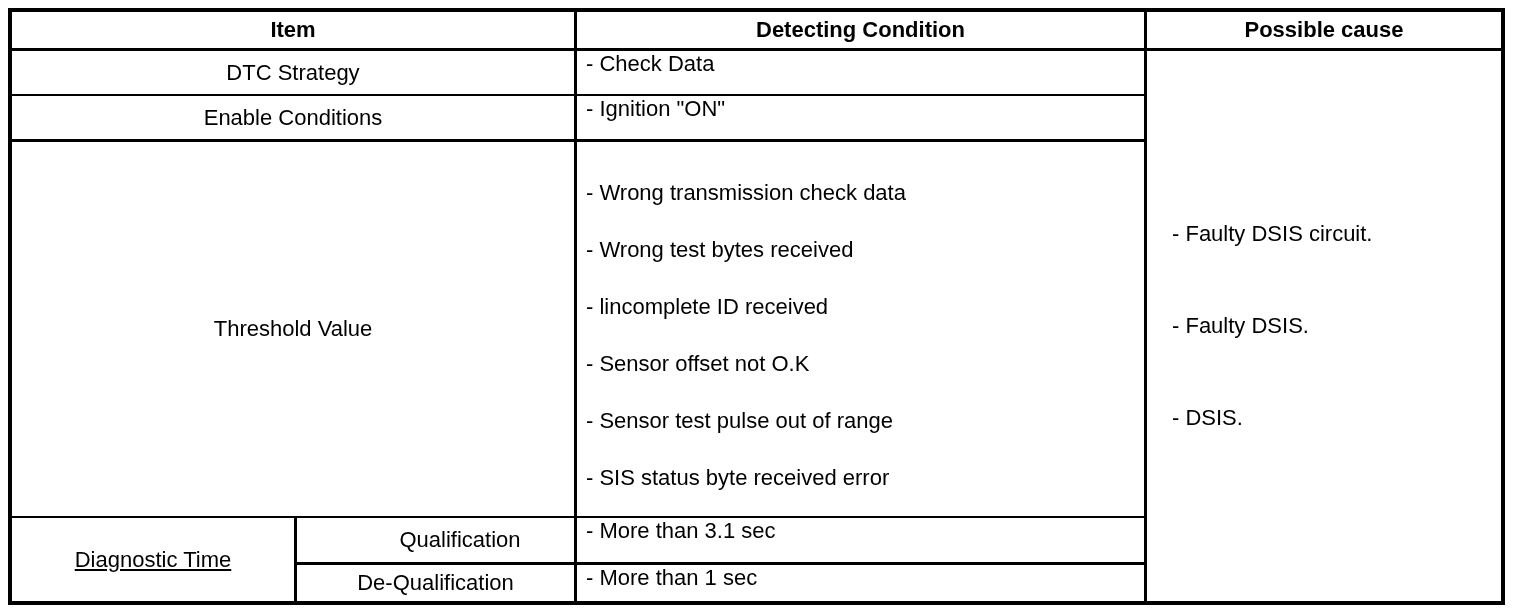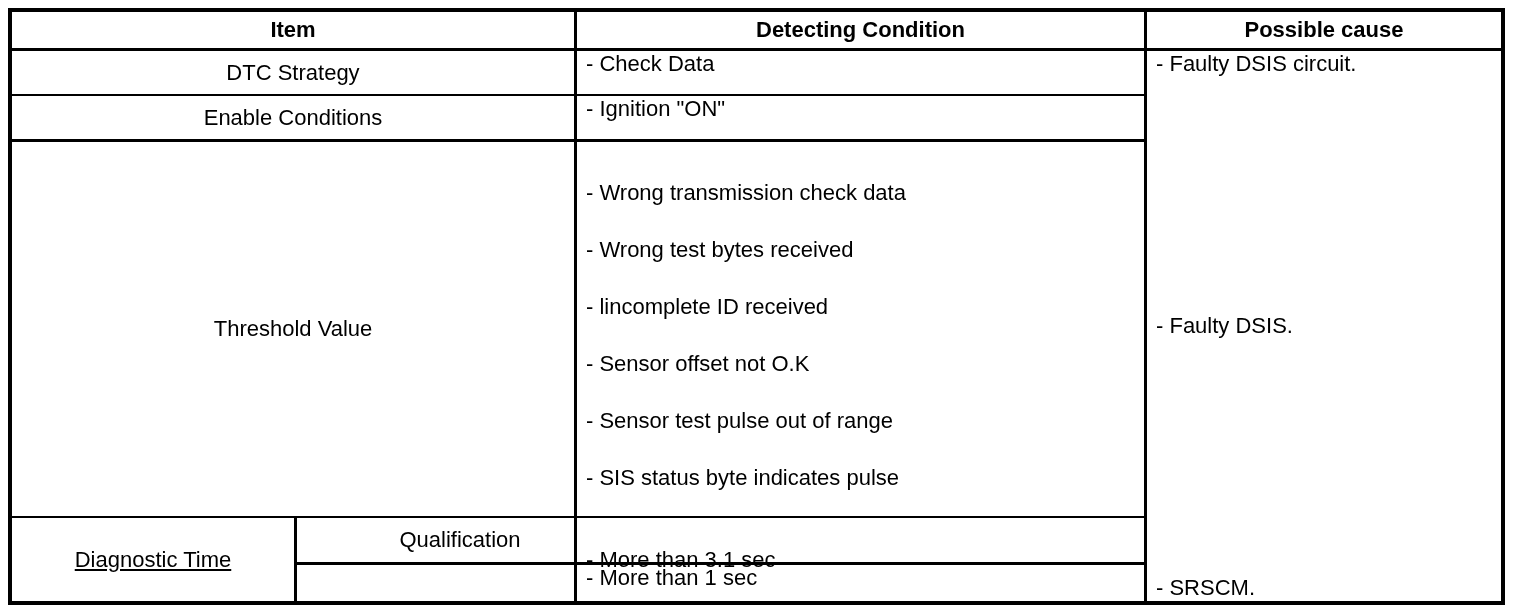--- a/index.html
+++ b/index.html
@@ -55,22 +55,22 @@
     flex-direction: column;
     align-items: flex-start;
     justify-content: space-around;
     padding-left: 9px;
     padding-top: 22px;
     padding-bottom: 10px;
   }
   .cell.stack-mid {
     flex-direction: column;
     align-items: flex-start;
-    justify-content: space-between;
-    padding-left: 9px;
+    justify-content: center;
+    padding-left: 25px;
   }
 
   .txt {
     font-size: 22px;
     line-height: 26px;
     letter-spacing: 0px;
     white-space: nowrap;
   }
   .txt.bold {
     font-weight: bold;
@@ -130,38 +130,41 @@
 
     <div class="cell center" style="left:0px; top:130px; width:562px; height:374px;">
       <span class="txt">Threshold Value</span>
     </div>
     <div class="cell stack" style="left:565px; top:130px; width:567px; height:374px;">
       <span class="txt">- Wrong transmission check data</span>
       <span class="txt">- Wrong test bytes received</span>
       <span class="txt">- lincomplete ID received</span>
       <span class="txt">- Sensor offset not O.K</span>
       <span class="txt">- Sensor test pulse out of range</span>
-      <span class="txt">- SIS status byte indicates pulse</span>
+      <span class="txt">- SIS status byte received error</span>
     </div>
 
     <div class="cell center" style="left:0px; top:506px; width:282px; height:83px;text-decoration:underline;">
       <span class="txt">Diagnostic Time</span>
     </div>
 
     <div class="cell center" style="left:285px; top:506px; width:326px; height:44px;">
       <span class="txt">Qualification</span>
     </div>
-    <div class="cell left" style="left:565px; top:535px; width:567px; height:41px;">
+    <div class="cell left" style="left:565px; top:506px; width:567px; height:41px;">
       <span class="txt">- More than 3.1 sec</span>
     </div>
 
+    <div class="cell center" style="left:285px; top:553px; width:277px; height:36px;">
+      <span class="txt">De-Qualification</span>
+    </div>
     <div class="cell left" style="left:565px; top:553px; width:567px; height:36px;">
       <span class="txt">- More than 1 sec</span>
     </div>
 
     <div class="cell stack-mid" style="left:1135px; top:39px; width:354px; height:550px;">
       <span class="txt" style="margin-bottom:66px;">- Faulty DSIS circuit.</span>
       <span class="txt" style="margin-bottom:66px;">- Faulty DSIS.</span>
-      <span class="txt">- SRSCM.</span>
+      <span class="txt">- DSIS.</span>
     </div>
 
   </div>
 </div>
 
 </body></html>

